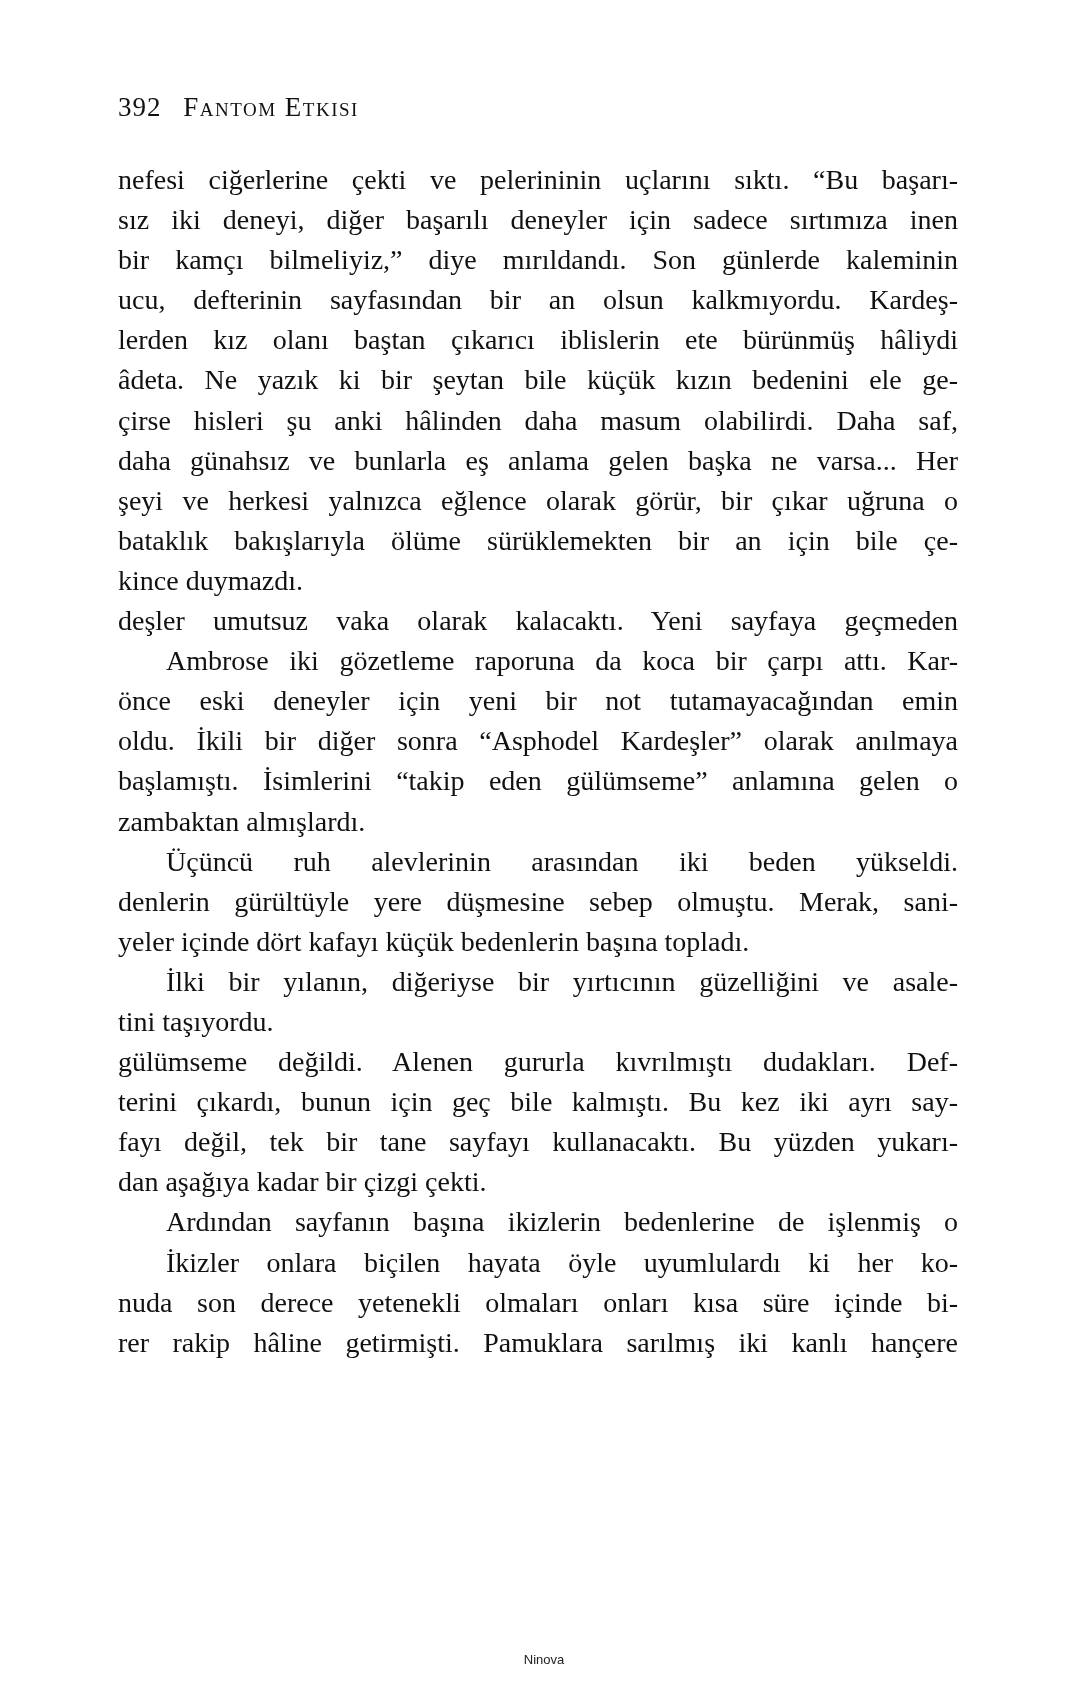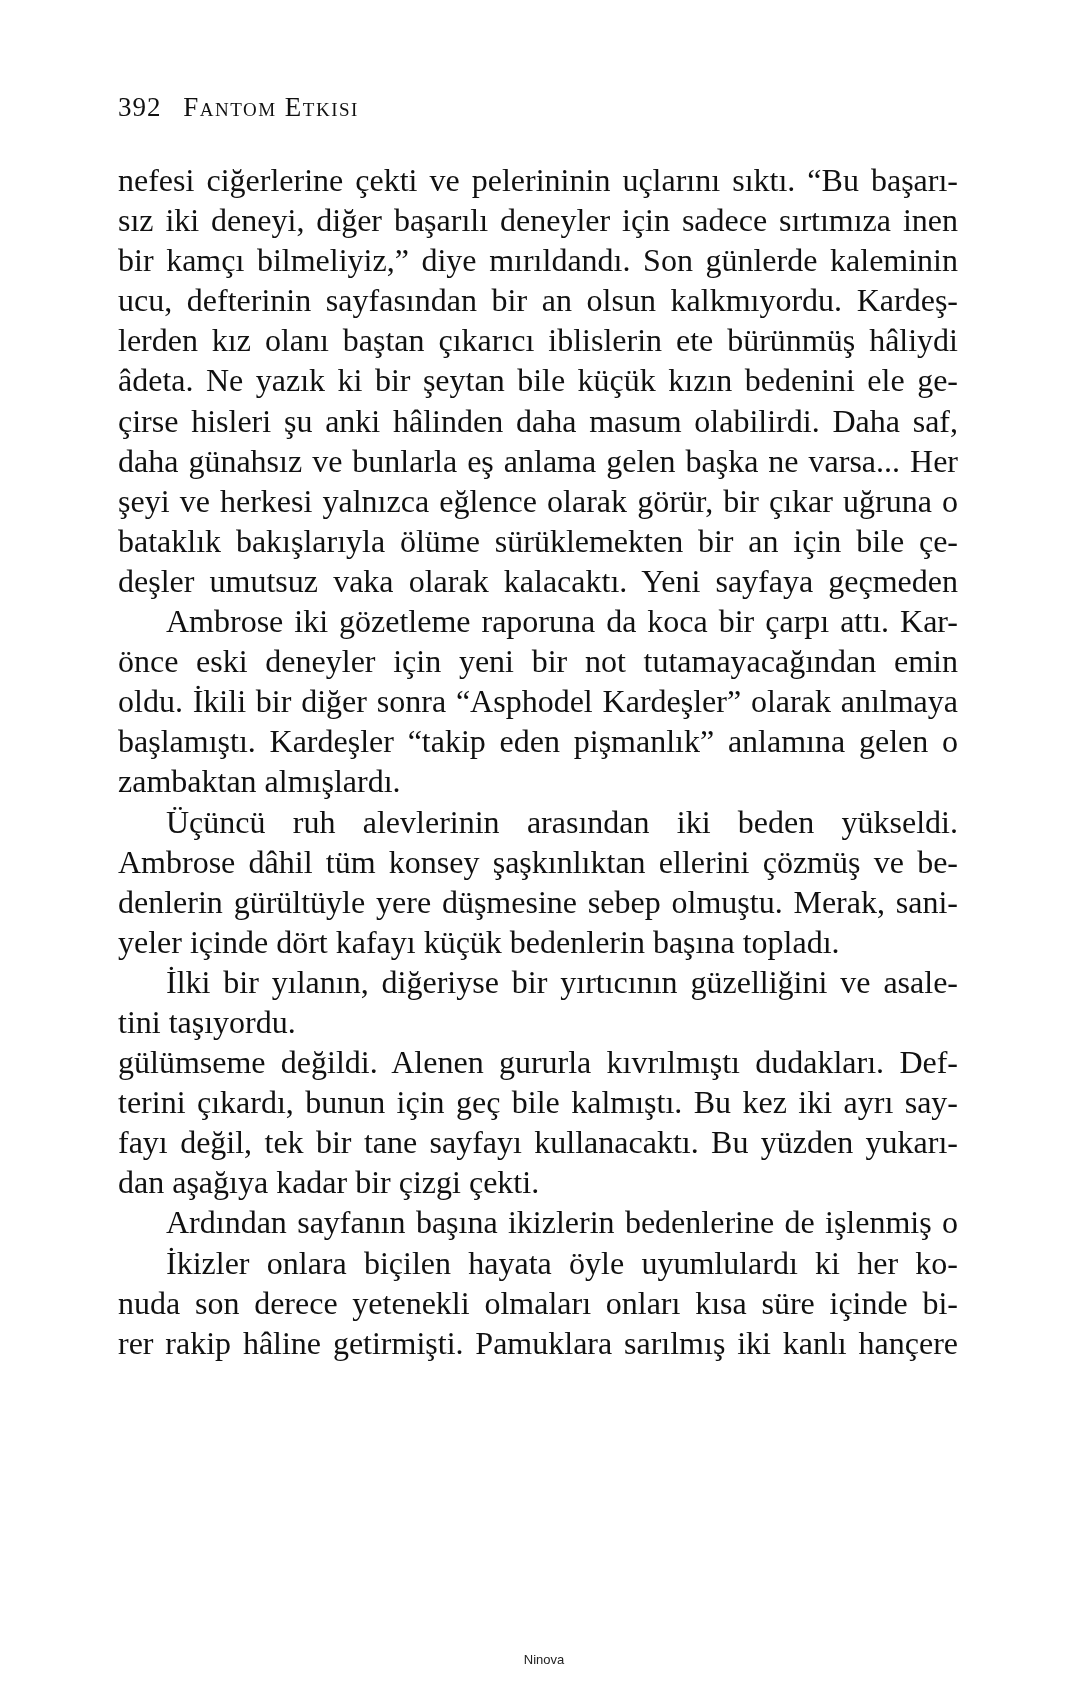--- a/index.html
+++ b/index.html
@@ -39,21 +39,21 @@
     .body-text {
       position: absolute;
       left: 118px;
       top: 160px;
       width: 840px;
     }
     .line {
       display: block;
       height: 40.1px;
       line-height: 40.1px;
-      font-size: 32px;
+      font-size: 28px;
       white-space: nowrap;
       text-align: justify;
       text-align-last: justify;
     }
     .line.last {
       text-align-last: left;
     }
     .line.indent {
       padding-left: 48px;
     }
@@ -82,28 +82,28 @@
       <span class="line">nefesi ciğerlerine çekti ve pelerininin uçlarını sıktı. “Bu başarı-</span>
       <span class="line">sız iki deneyi, diğer başarılı deneyler için sadece sırtımıza inen</span>
       <span class="line">bir kamçı bilmeliyiz,” diye mırıldandı. Son günlerde kaleminin</span>
       <span class="line">ucu, defterinin sayfasından bir an olsun kalkmıyordu. Kardeş-</span>
       <span class="line">lerden kız olanı baştan çıkarıcı iblislerin ete bürünmüş hâliydi</span>
       <span class="line">âdeta. Ne yazık ki bir şeytan bile küçük kızın bedenini ele ge-</span>
       <span class="line">çirse hisleri şu anki hâlinden daha masum olabilirdi. Daha saf,</span>
       <span class="line">daha günahsız ve bunlarla eş anlama gelen başka ne varsa... Her</span>
       <span class="line">şeyi ve herkesi yalnızca eğlence olarak görür, bir çıkar uğruna o</span>
       <span class="line">bataklık bakışlarıyla ölüme sürüklemekten bir an için bile çe-</span>
+      <span class="line last">kince duymazdı.</span>
       <span class="line">deşler umutsuz vaka olarak kalacaktı. Yeni sayfaya geçmeden</span>
       <span class="line indent">Ambrose iki gözetleme raporuna da koca bir çarpı attı. Kar-</span>
       <span class="line">önce eski deneyler için yeni bir not tutamayacağından emin</span>
       <span class="line">oldu. İkili bir diğer sonra “Asphodel Kardeşler” olarak anılmaya</span>
-      <span class="line">başlamıştı. Kardeşler “takip eden pişmanlık” anlamına gelen o</span>
+      <span class="line">başlamıştı. İsimlerini “takip eden gülümseme” anlamına gelen o</span>
       <span class="line last">zambaktan almışlardı.</span>
       <span class="line indent">Üçüncü ruh alevlerinin arasından iki beden yükseldi.</span>
-      <span class="line">Ambrose dâhil tüm konsey şaşkınlıktan ellerini çözmüş ve be-</span>
       <span class="line">denlerin gürültüyle yere düşmesine sebep olmuştu. Merak, sani-</span>
       <span class="line last">yeler içinde dört kafayı küçük bedenlerin başına topladı.</span>
       <span class="line indent">İlki bir yılanın, diğeriyse bir yırtıcının güzelliğini ve asale-</span>
       <span class="line last">tini taşıyordu.</span>
       <span class="line">gülümseme değildi. Alenen gururla kıvrılmıştı dudakları. Def-</span>
       <span class="line">terini çıkardı, bunun için geç bile kalmıştı. Bu kez iki ayrı say-</span>
       <span class="line">fayı değil, tek bir tane sayfayı kullanacaktı. Bu yüzden yukarı-</span>
       <span class="line last">dan aşağıya kadar bir çizgi çekti.</span>
       <span class="line indent">Ardından sayfanın başına ikizlerin bedenlerine de işlenmiş o</span>
       <span class="line indent">İkizler onlara biçilen hayata öyle uyumlulardı ki her ko-</span>

